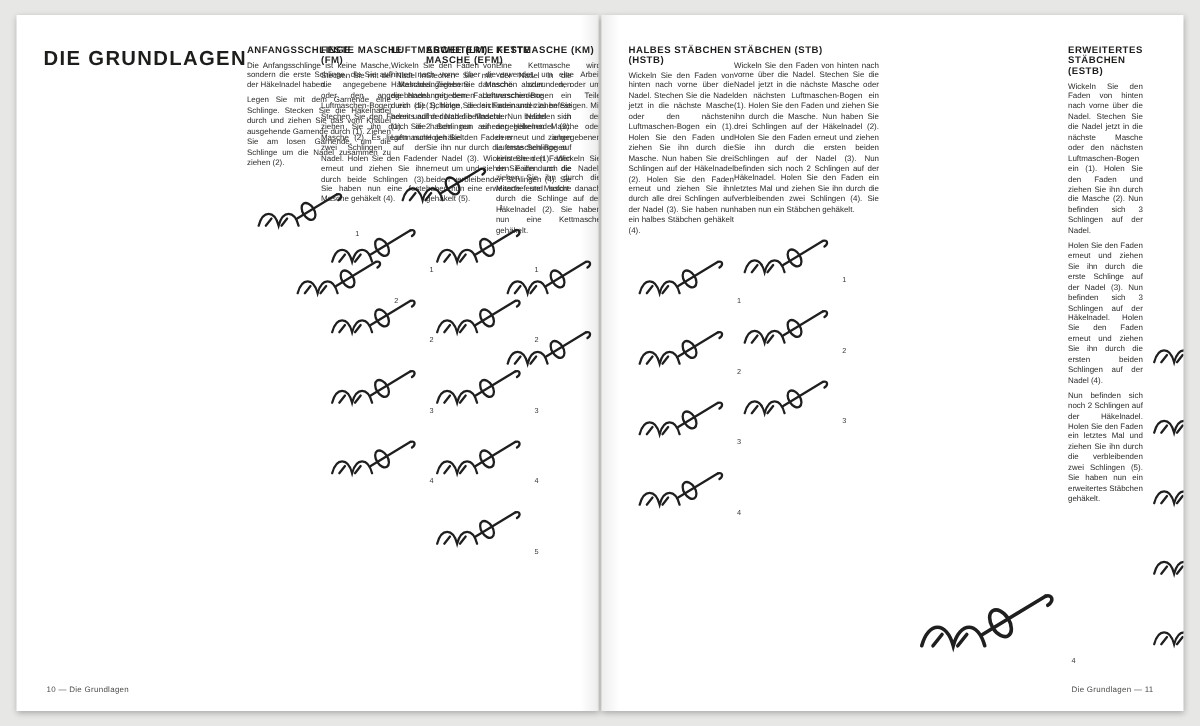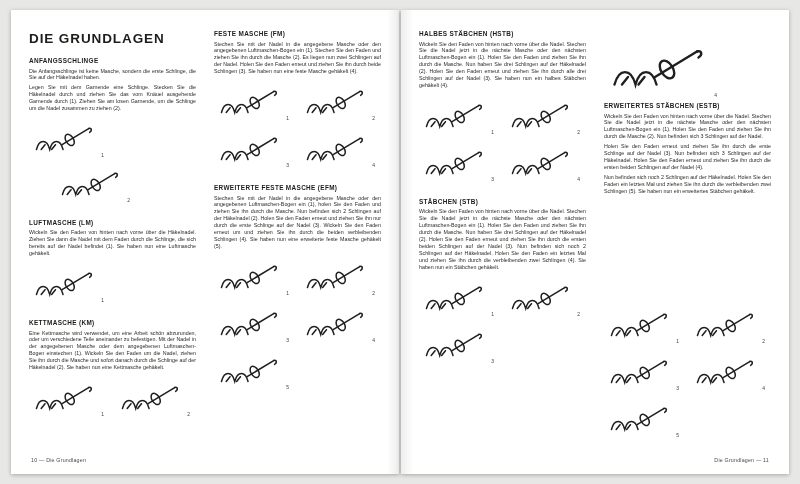--- a/index.html
+++ b/index.html
@@ -15,21 +15,21 @@
     background:var(--paper,#ffffff);
     width:388px;height:100%;position:relative;
     box-shadow:0 1px 4px rgba(0,0,0,.28);
     padding:20px 18px 26px;overflow:hidden;
   }
   .page-left::after{content:"";position:absolute;top:0;right:0;width:12px;height:100%;
     background:linear-gradient(to right,rgba(0,0,0,0),rgba(0,0,0,.07));pointer-events:none}
   .page-right::before{content:"";position:absolute;top:0;left:0;width:12px;height:100%;
     background:linear-gradient(to left,rgba(0,0,0,0),rgba(0,0,0,.07));pointer-events:none}
   .cols{display:flex;gap:18px;height:100%}
-  .col{flex:1;min-width:0;display:flex;flex-direction:column}
+  .col{flex:1;min-width:0;display:flex;flex-direction:row}
   h1.title{font-size:13.5px;font-weight:bold;letter-spacing:.9px;margin:1px 0 11px;white-space:nowrap}
   .sec{margin-bottom:12px}
   .sec h2{font-size:6.4px;font-weight:bold;letter-spacing:.35px;margin-bottom:3.5px}
   .sec p{font-size:5.3px;line-height:6.9px;text-align:justify;margin-bottom:3px;color:#2a2a28}
   .figs{display:flex;flex-wrap:wrap;gap:9px 20px;margin:8px 2px 4px;align-items:flex-end}
   .figs-stack{flex-direction:column;align-items:flex-start;gap:7px}
   .figs-stack .fig:nth-child(2){margin-left:26px}
   .mt-auto{margin-top:auto;margin-bottom:10px}
   .fig{position:relative}
   .fig svg{width:66px;height:38px;display:block}

